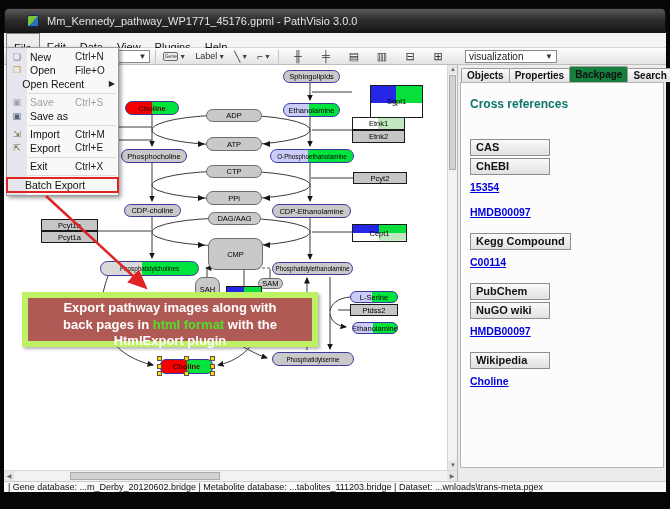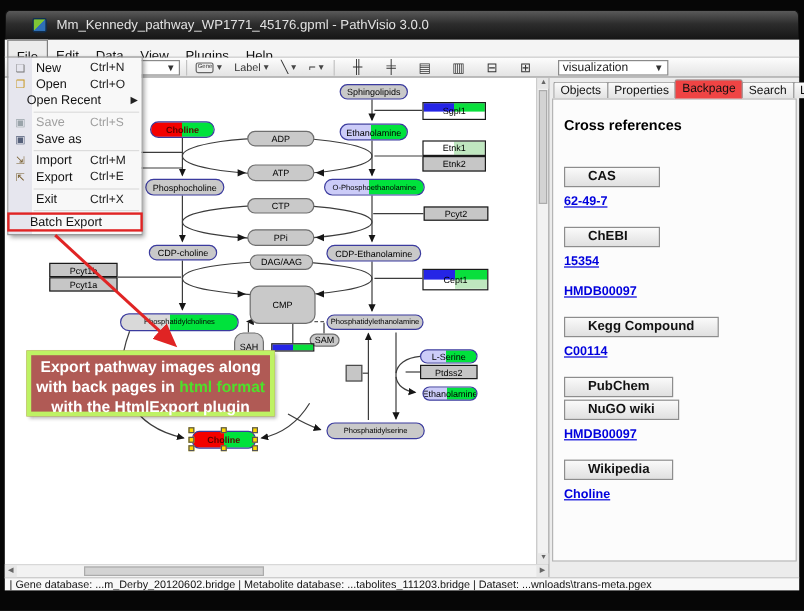--- a/index.html
+++ b/index.html
@@ -50,23 +50,23 @@
   .g-gray  { background:#c6c6c6; border:1px solid #1a1a1a; }
   .g-sgpl1 { background-image:linear-gradient(to right,#2525e6 0 50%,#09df3c 50%);
              background-size:100% 55%; background-repeat:no-repeat; background-color:#fff; border:1px solid #1a1a1a; }
   .g-etnk1 { background:linear-gradient(to right,#ffffff 0 50%,#c0e7c0 50%); border:1px solid #1a1a1a; }
   .g-cept1 { background-image:linear-gradient(to right,#2525e6 0 50%,#09df3c 50%),linear-gradient(to right,#ffffff 0 50%,#bfe7bf 50%);
              background-size:100% 52%,100% 48%; background-position:top,bottom; background-repeat:no-repeat; border:1px solid #1a1a1a; }
   .g-pemt  { background:linear-gradient(to right,#2525e6 0 50%,#09df3c 50%); border:1px solid #1a1a1a; }
   .g-stub  { background:#c6c6c6; border:1px solid #4a4a4a; }
   .handle { position:absolute; width:5px; height:5px; background:#ffd900; border:1px solid #555; z-index:12; }
 
-  .annotation { position:absolute; left:22px; top:292px; width:207px; height:55px; z-index:30;
-    background:#b05a55; border:4px solid #bef264; box-shadow:2px 2px 3px rgba(0,0,0,.3);
-    color:#fff; font-size:13px; font-weight:bold; text-align:center; line-height:16.5px; padding:2px 4px; }
+  .annotation { position:absolute; left:22px; top:292px; width:296px; height:55px; z-index:30;
+    background:#b05a55; border:6px solid #bef264; box-shadow:2px 2px 3px rgba(0,0,0,.3);
+    color:#fff; font-size:13px; font-weight:bold; text-align:center; line-height:16.5px; padding:2px 20px; }
   .annotation .green { color:#4ee02a; }
 
   
   .filemenu { position:absolute; left:6px; top:47px; width:113px; z-index:60;
     background:linear-gradient(90deg,#e6e6ee 0 20px,#f8f8f8 20px);
     border:1px solid #9a9a9a; box-shadow:2px 2px 4px rgba(0,0,0,.4); padding:2px 0 3px; }
   .fm-row { display:flex; align-items:center; height:13.5px; font-size:10.5px; color:#111; padding-right:3px; }
   .fm-ico { width:20px; text-align:center; font-size:9px; }
   .fm-label { flex:1; padding-left:3px; white-space:nowrap; }
   .fm-short { width:40px; font-size:10px; color:#222; }
@@ -85,26 +85,26 @@
   .hscroll { position:absolute; left:4px; top:470px; width:453px; height:11px;
     background:#f2f2f2; border-top:1px solid #d8d8d8; font-size:6px; color:#666; }
   .hthumb { position:absolute; left:66px; top:1px; width:150px; height:8px; background:#d3d3d3; border:1px solid #ababab; }
   .harrow { position:absolute; top:0; width:10px; height:11px; text-align:center; line-height:10px; background:#e7e7e7; }
 
   
   .panel { position:absolute; left:457px; top:65px; width:209px; height:416px;
     background:#ececec; border-left:1px solid #b8b8b8; }
   .tabs { position:absolute; left:3px; top:1px; display:flex; align-items:flex-end; height:16px; }
   .tab { height:14px; padding:0 5px; font-size:10px; color:#111; border:1px solid #9c9c9c; border-bottom:none;
-    background:linear-gradient(#fbfbfb,#e2e2e2); border-radius:2px 2px 0 0; display:flex; align-items:center; margin-right:-1px; }
-  .tab.active { height:16px; background:#ef4444; z-index:2; }
+    background:linear-gradient(#fbfbfb,#e2e2e2); border-radius:2px 2px 0 0; display:flex; align-items:center; margin-right:-1px;font-weight:bold; }
+  .tab.active { height:16px; background:#15803d; z-index:2; }
   .panel-content { position:absolute; left:2px; top:17px; width:204px; height:386px;
     background:#fcfcfc; border:1px solid #b5b5b5; padding:10px 9px; overflow:hidden; }
-  .xheading { font-size:12px; font-weight:bold; color:#000000; margin:4px 0 26px; }
-  .xhdr { display:inline-block; min-width:80px; padding:1px 19px 2px; border:1px solid #8d8d8d;
+  .xheading { font-size:12px; font-weight:bold; color:#0f766e; margin:4px 0 26px; }
+  .xhdr { display:inline-block; min-width:80px; padding:1px 5px 2px; border:1px solid #8d8d8d;
     background:linear-gradient(#fafafa,#e0e0e0); font-weight:bold; font-size:11px; color:#111; }
   .xval { font-weight:bold; font-size:10.5px; margin:6px 0 13px; color:#111; }
   .xval.link { color:#0000dd; text-decoration:underline; }
 
   .statusbar { position:absolute; left:4px; top:481px; width:662px; height:11px;
     background:#f8f8f8; border-top:1px solid #cdcdcd; font-size:9px; color:#111;
     padding:0 4px; white-space:nowrap; overflow:hidden; line-height:11px; }
 </style>
 </head>
 <body>
@@ -257,40 +257,40 @@
       <div class="node m-gray-blue" style="left: 272px; top: 352px; width: 82px; height: 14px; font-size: 6.3px;">Phosphatidylserine</div>
       <div class="node m-sel" style="left: 160px; top: 359px; width: 53px; height: 15px;">Choline</div>
       <div class="handle" style="left: 157px; top: 356px;"></div>
       <div class="handle" style="left: 183.5px; top: 356px;"></div>
       <div class="handle" style="left: 210px; top: 356px;"></div>
       <div class="handle" style="left: 157px; top: 363.5px;"></div>
       <div class="handle" style="left: 210px; top: 363.5px;"></div>
       <div class="handle" style="left: 157px; top: 371px;"></div>
       <div class="handle" style="left: 183.5px; top: 371px;"></div>
       <div class="handle" style="left: 210px; top: 371px;"></div>
-      <div class="node g-sgpl1" style="left: 352px; top: 85px; width: 53px; height: 15px;">Sgpl1</div>
+      <div class="node g-sgpl1" style="left: 370px; top: 85px; width: 53px; height: 33px;">Sgpl1</div>
       <div class="node g-etnk1" style="left: 352px; top: 117px; width: 53px; height: 13px;">Etnk1</div>
       <div class="node g-gray" style="left: 352px; top: 130px; width: 53px; height: 13px;">Etnk2</div>
       <div class="node g-gray" style="left: 353px; top: 172px; width: 54px; height: 12px;">Pcyt2</div>
       <div class="node g-cept1" style="left: 352px; top: 224px; width: 55px; height: 18px;">Cept1</div>
       <div class="node g-gray" style="left: 41px; top: 219px; width: 57px; height: 12px;">Pcyt1b</div>
       <div class="node g-gray" style="left: 41px; top: 231px; width: 57px; height: 12px;">Pcyt1a</div>
       <div class="node g-stub" style="left: 288px; top: 304px; width: 14px; height: 14px;"></div>
     </div>
 
   <div class="filemenu" id="filemenu">
       <div class="fm-row">
         <span class="fm-ico" style="color: rgb(119, 119, 119);">❏</span>
         <span class="fm-label">New</span>
         <span class="fm-short">Ctrl+N</span>
       </div>
       <div class="fm-row">
         <span class="fm-ico" style="color: rgb(200, 151, 31);">❐</span>
         <span class="fm-label">Open</span>
-        <span class="fm-short">Ctrl+O</span>
+        <span class="fm-short">File+O</span>
       </div>
       <div class="fm-row">
         <span class="fm-ico"></span>
         <span class="fm-label">Open Recent</span>
         <span class="fm-short"></span>
         <span class="fm-sub">▶</span>
       </div>
       <div class="fm-sep"></div>
       <div class="fm-row disabled">
         <span class="fm-ico" style="color: rgb(154, 164, 170);">▣</span>
@@ -343,21 +343,20 @@
         <div class="tab">Objects</div>
         <div class="tab">Properties</div>
         <div class="tab active">Backpage</div>
         <div class="tab">Search</div>
         <div class="tab">Legend</div>
       </div>
     <div class="panel-content">
       <div class="xheading">Cross references</div>
       <div id="xrefs">
           <div><span class="xhdr">CAS</span></div>
-          <div class="xval link">62-49-7</div>
           <div><span class="xhdr">ChEBI</span></div>
           <div class="xval link">15354</div>
           <div class="xval link">HMDB00097</div>
           <div><span class="xhdr">Kegg Compound</span></div>
           <div class="xval link">C00114</div>
           <div><span class="xhdr">PubChem</span></div>
           <div><span class="xhdr">NuGO wiki</span></div>
           <div class="xval link">HMDB00097</div>
           <div><span class="xhdr">Wikipedia</span></div>
           <div class="xval link">Choline</div>

